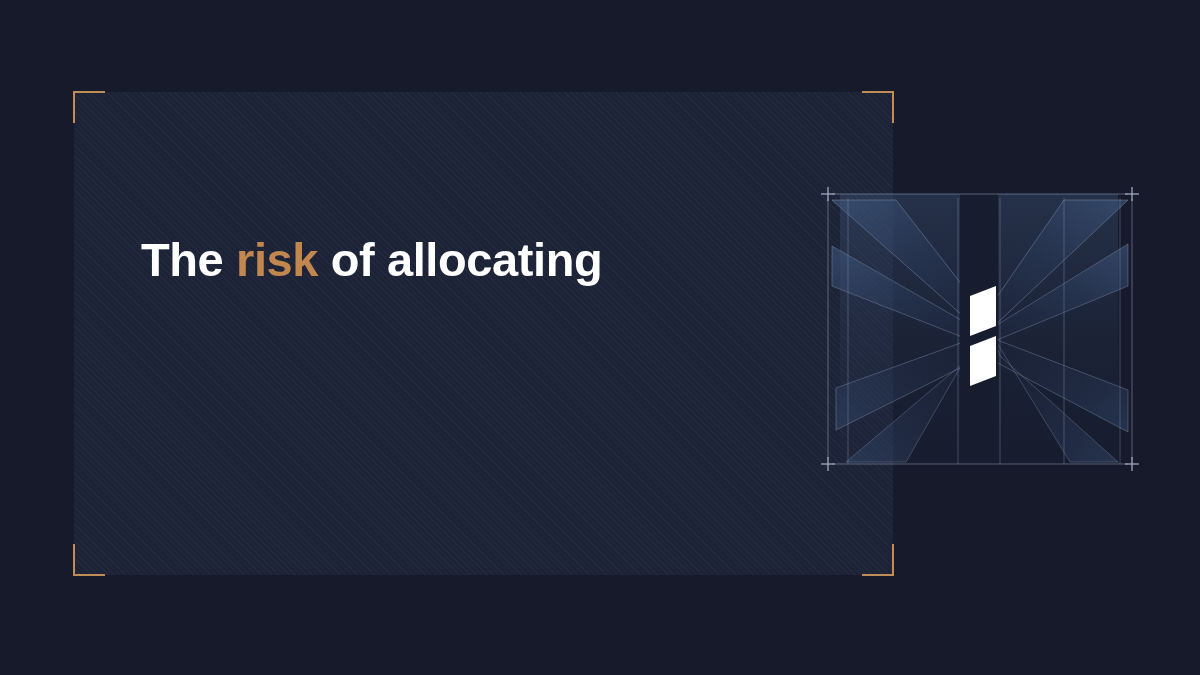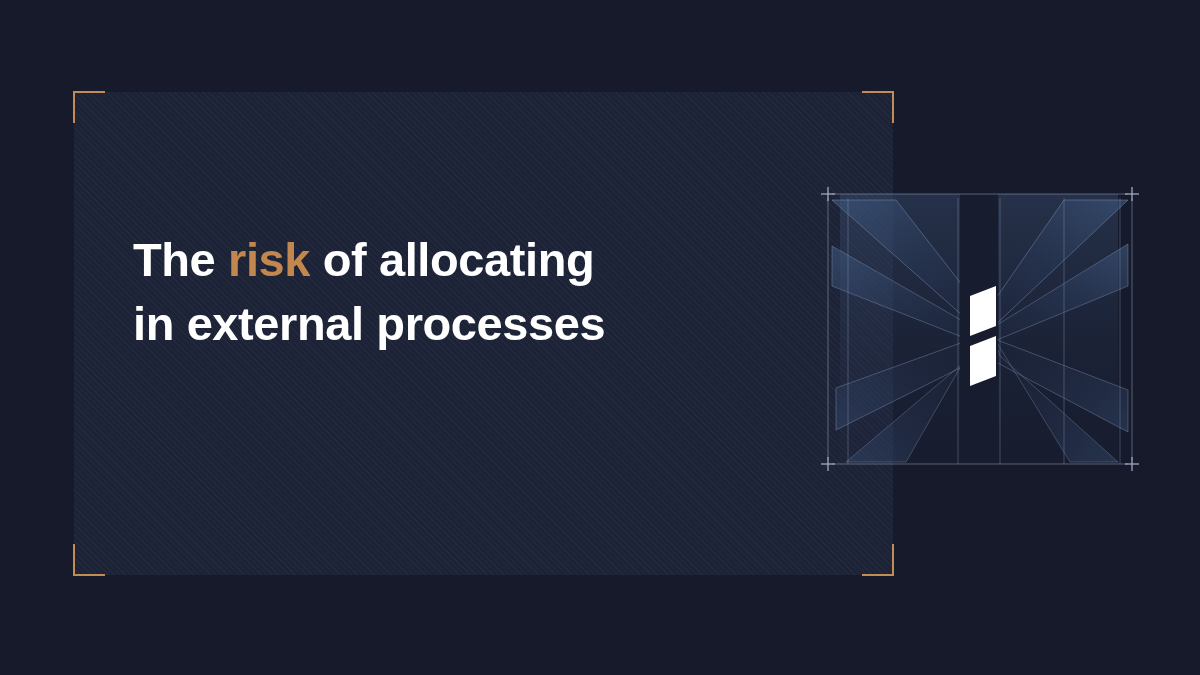--- a/index.html
+++ b/index.html
@@ -62,20 +62,21 @@
     top: 228px;
     width: 660px;
   }
   #headline .line {
     font-size: 47px;
     line-height: 64px;
     font-weight: bold;
     color: #ffffff;
     letter-spacing: -0.4px;
     white-space: nowrap;
+    margin-left: 8px;
   }
   .hl-accent { color: #c2874e; }
 
   
   #logo-block {
     position: absolute;
     left: 810px;
     top: 176px;
     width: 340px;
     height: 310px;
@@ -89,21 +90,20 @@
 
   <div id="panel">
     <div class="corner tl"></div>
     <div class="corner tr"></div>
     <div class="corner bl"></div>
     <div class="corner br"></div>
   </div>
 
   <div id="headline">
     <div class="line"><span>The </span><span class="hl-accent">risk</span><span> of allocating</span></div>
-    <div class="line">in external processes</div>
   </div>
 
   <div id="logo-block">
     <svg id="logo-svg" width="340" height="310" viewBox="0 0 340 310" xmlns="http://www.w3.org/2000/svg">
       <defs>
         <linearGradient id="rayA" x1="0" y1="0" x2="1" y2="1">
           <stop offset="0%" stop-color="#3f587e" stop-opacity="0.62"></stop>
           <stop offset="100%" stop-color="#223050" stop-opacity="0.10"></stop>
         </linearGradient>
         <linearGradient id="rayB" x1="1" y1="0" x2="0" y2="1">

